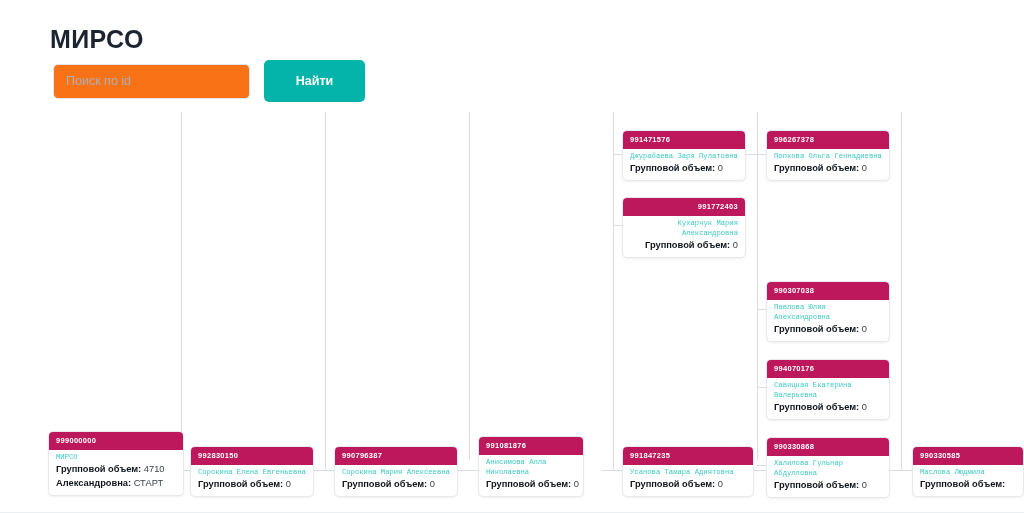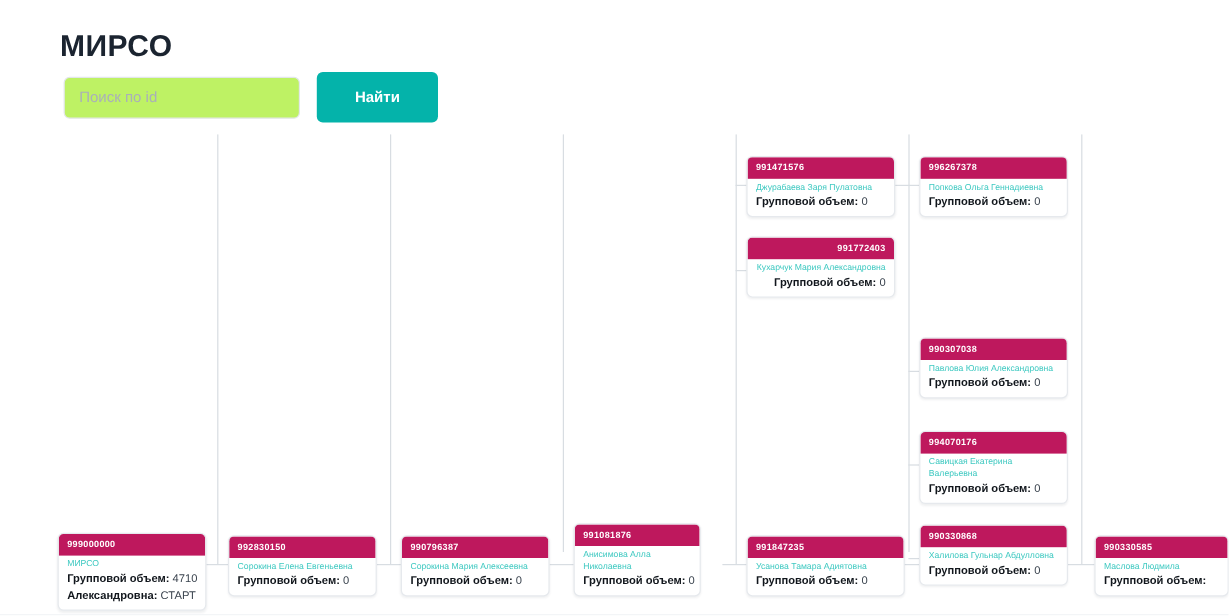--- a/index.html
+++ b/index.html
@@ -31,21 +31,21 @@
     position: absolute;
     left: 53px; top: 60px;
     display: flex;
     align-items: center;
     gap: 14px;
   }
   .search-input {
     width: 197px; height: 35px;
     border: 1px solid #e3e6ea;
     border-radius: 5px;
-    background: #bef264;
+    background: #f97316;
     padding: 0 12px;
     font-family: "Liberation Sans", sans-serif;
     font-size: 12.5px;
     color: #2b3442;
     outline: none;
   }
   .search-input::placeholder { color: #a9b0b9; }
   .search-btn {
     width: 101px; height: 42px;
     border: none;
@@ -91,20 +91,21 @@
     padding: 4px 7px 5px 7px;
     line-height: 9px;
   }
   .node-body { padding: 2px 7px 5px 7px; }
   .node-name {
     color: #3fc9c1;
     font-size: 7.2px;
     line-height: 10px;
     font-weight: 400;
     word-break: break-word;
+    font-family: Liberation Mono, monospace;
   }
   .node-stat {
     font-size: 9.3px;
     line-height: 13px;
     color: #22272e;
     white-space: nowrap;
     margin-top: 1px;
   }
   .node-stat b { font-weight: 700; color: #11161c; }
   .node-stat span { font-weight: 400; color: #3a434e; }
@@ -139,21 +140,21 @@
       <div class="hstub" style="left: 458px; top: 470px; width: 20px;"></div>
       <div class="hstub" style="left: 602px; top: 470px; width: 20px;"></div>
       <div class="hstub" style="left: 746px; top: 470px; width: 20px;"></div>
       <div class="hstub" style="left: 890px; top: 470px; width: 22px;"></div>
       <div class="hstub" style="left: 613px; top: 154px; width: 9px;"></div>
       <div class="hstub" style="left: 613px; top: 225px; width: 9px;"></div>
       <div class="hstub" style="left: 746px; top: 154px; width: 20px;"></div>
       <div class="hstub" style="left: 757px; top: 309px; width: 9px;"></div>
       <div class="hstub" style="left: 757px; top: 387px; width: 9px;"></div>
       <div class="hstub" style="left: 757px; top: 465px; width: 9px;"></div>
-      <div class="node" style="left: 48px; top: 444px; width: 124px;">
+      <div class="node" style="left: 48px; top: 431px; width: 136px;">
         <div class="node-head">999000000</div>
         <div class="node-body">
           <div class="node-name" style="white-space: nowrap; overflow: hidden;">МИРСО</div>
           <div class="node-stat"><b>Групповой объем:</b><span> 4710</span></div>
           <div class="node-stat"><b>Александровна:</b><span> СТАРТ</span></div>
         </div>
       </div>
       <div class="node" style="left: 190px; top: 446px; width: 124px;">
         <div class="node-head">992830150</div>
         <div class="node-body">

